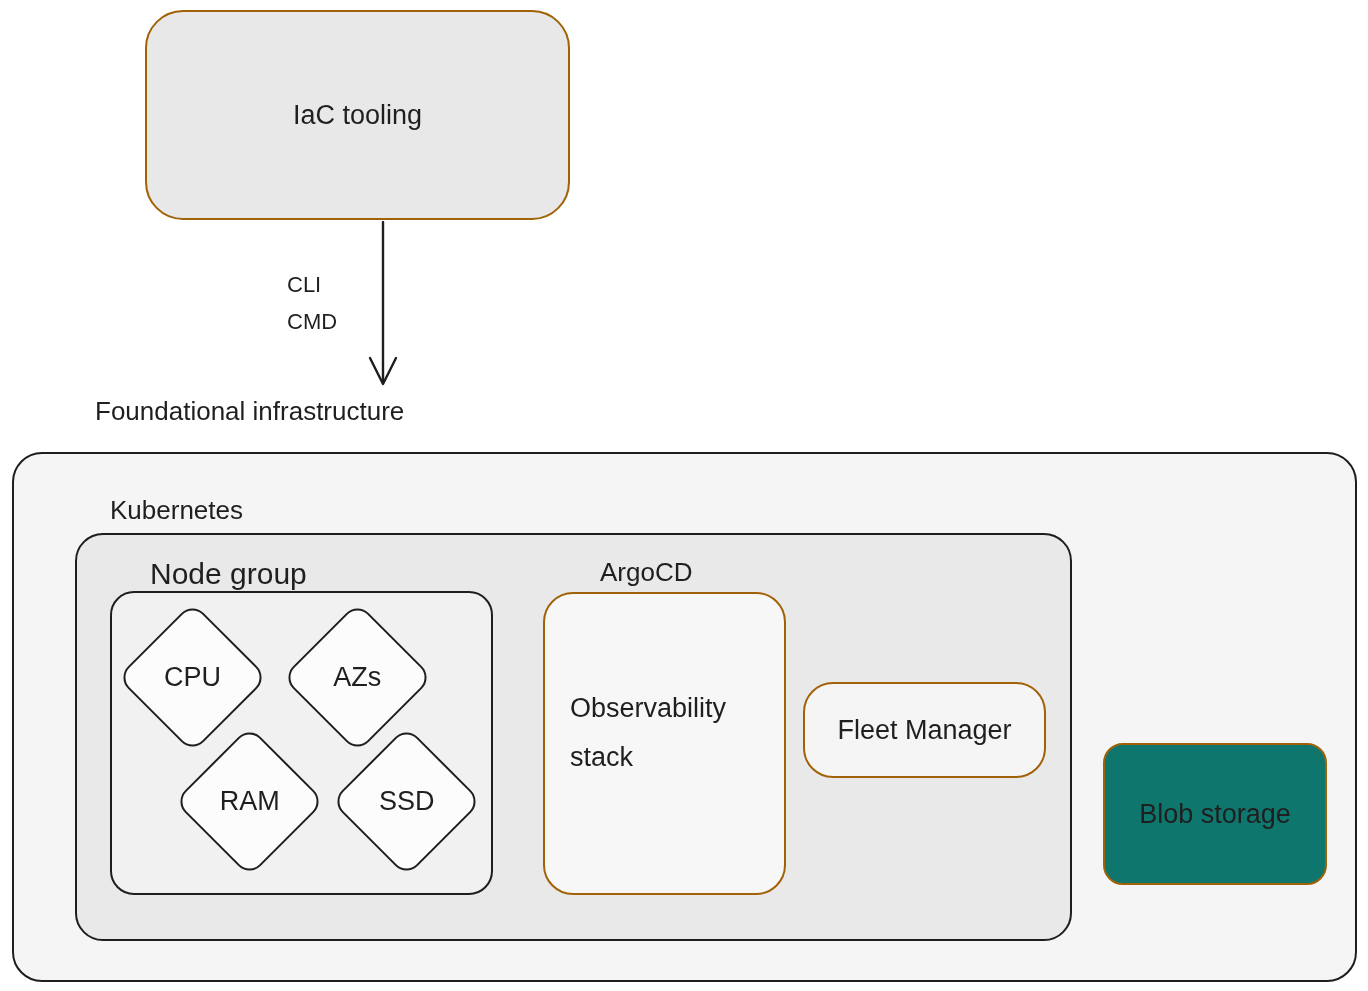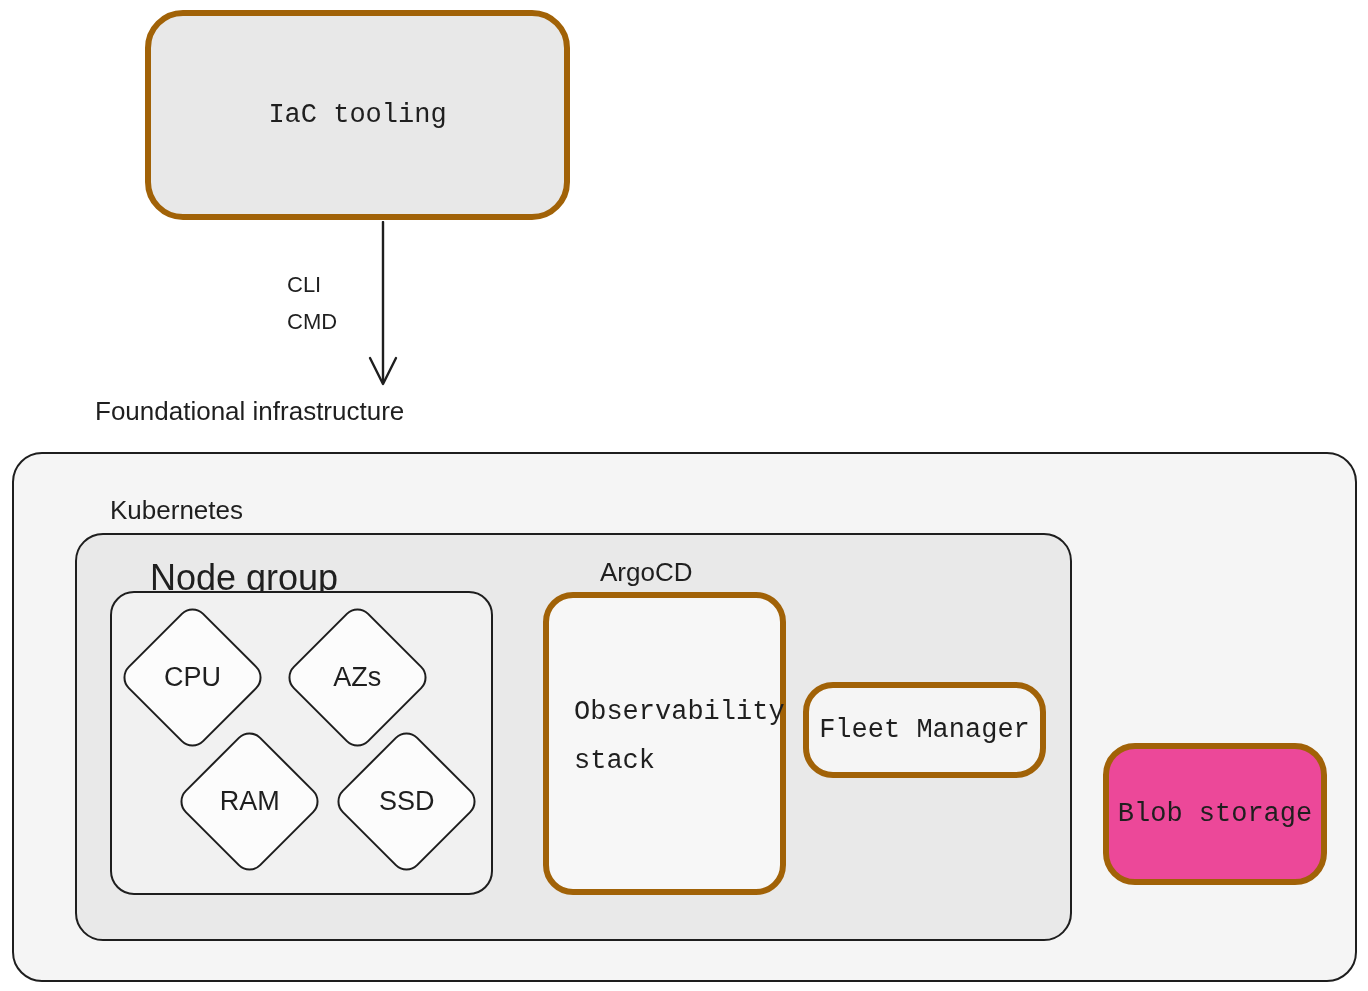--- a/index.html
+++ b/index.html
@@ -14,26 +14,25 @@
     width: 1368px;
     height: 991px;
     background: #ffffff;
     overflow: hidden;
   }
 
   
   .node-box {
     position: absolute;
     box-sizing: border-box;
-    border: 6px solid #a16207;
+    border: 2px solid #a16207;
     display: flex;
     align-items: center;
     justify-content: center;
     font-size: 27px;
-    font-family: Liberation Mono, monospace;
   }
 
   
   .iac-box {
     left: 145px; top: 10px;
     width: 425px; height: 210px;
     border-radius: 38px;
     background: #e8e8e8;
   }
 
@@ -77,21 +76,21 @@
     width: 997px; height: 408px;
     box-sizing: border-box;
     border: 2px solid #1e1e1e;
     border-radius: 28px;
     background: #e9e9e9;
   }
 
   .node-group-label {
     position: absolute;
     left: 150px; top: 557px;
-    font-size: 36px;
+    font-size: 30px;
     text-align: right;
   }
   .node-group-box {
     position: absolute;
     left: 110px; top: 591px;
     width: 383px; height: 304px;
     box-sizing: border-box;
     border: 2px solid #1e1e1e;
     border-radius: 24px;
     background: #f1f1f1;
@@ -151,22 +150,22 @@
 
   .rds-box {
     left: 1103px; top: 545px;
     width: 224px; height: 140px;
     border-radius: 32px;
     background: #fcfcfc;
   }
   .blob-box {
     left: 1103px; top: 743px;
     width: 224px; height: 142px;
-    border-radius: 32px;
-    background: #ec4899;
+    border-radius: 20px;
+    background: #0f766e;
   }
 </style>
 </head>
 <body>
 
 <div class="canvas">
 
   <div class="node-box iac-box">
     <span>IaC tooling</span>
   </div>

